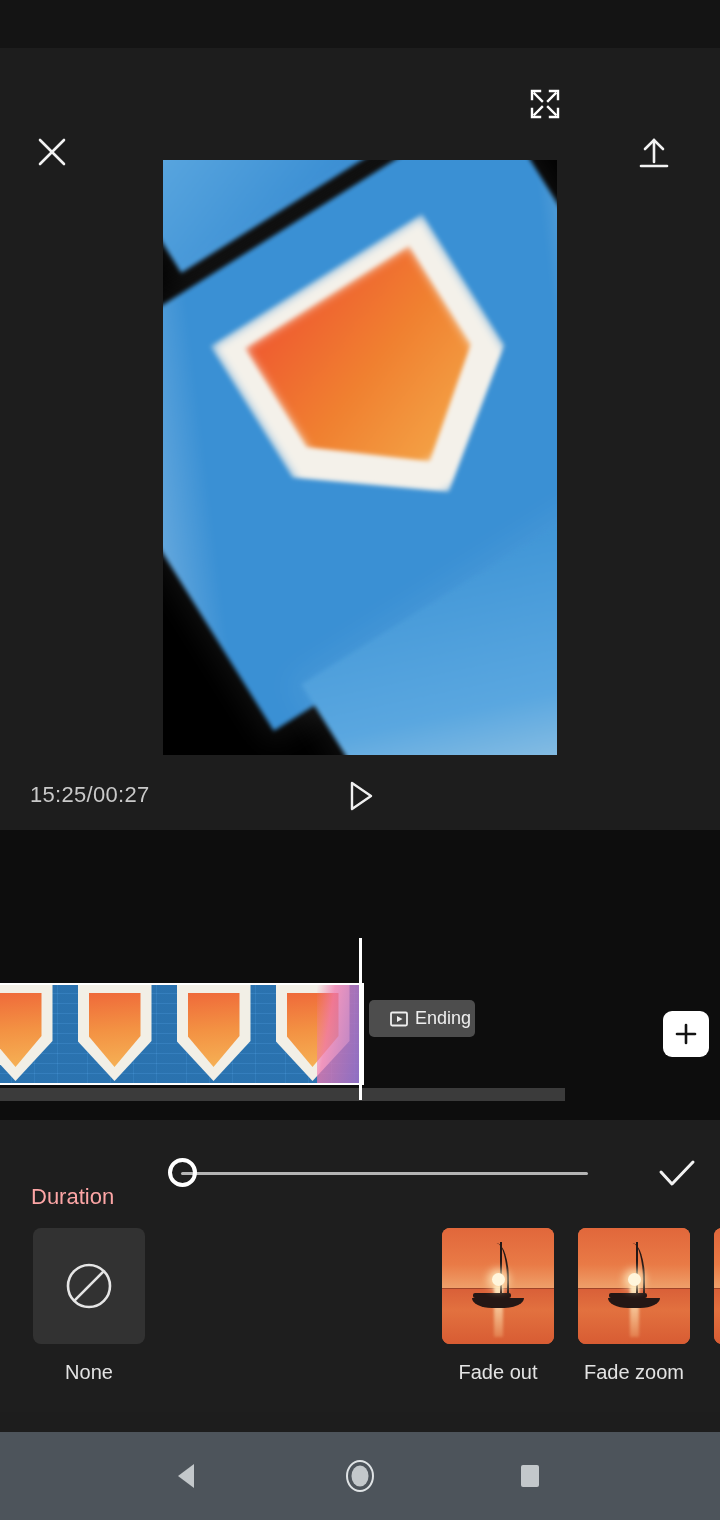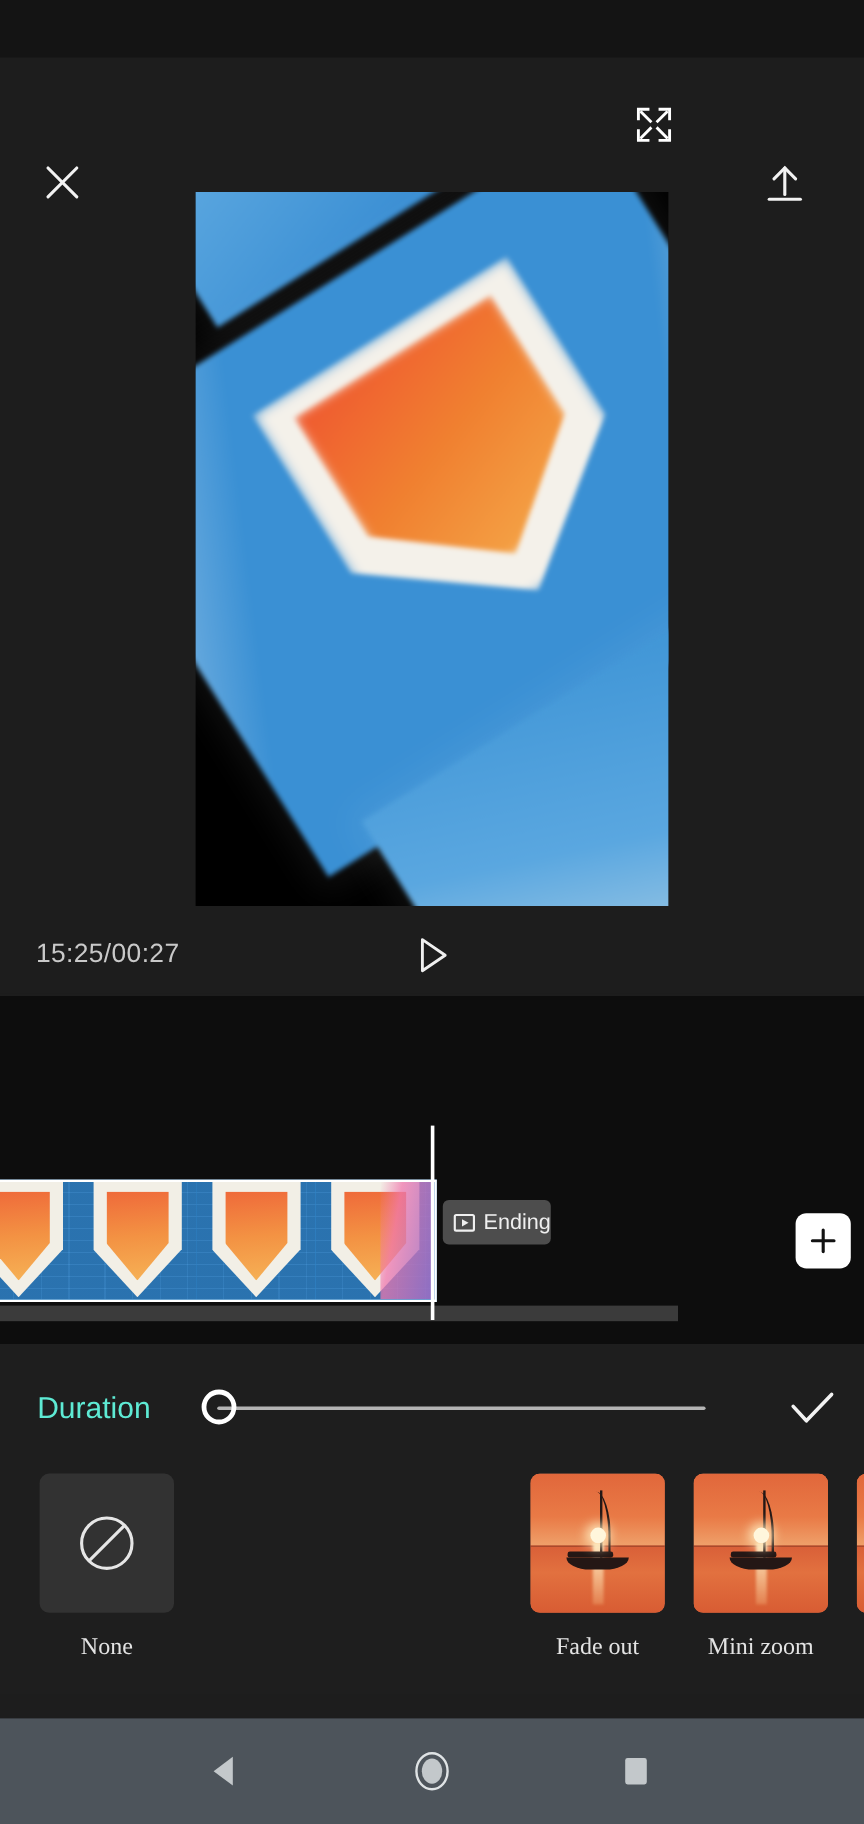--- a/index.html
+++ b/index.html
@@ -97,45 +97,45 @@
     position:absolute; inset:0;
     background:
       repeating-linear-gradient(0deg, rgba(0,0,0,0.06) 0 9px, rgba(255,255,255,0.04) 9px 10px),
       repeating-linear-gradient(90deg, rgba(0,0,0,0.05) 0 22px, rgba(255,255,255,0.03) 22px 23px);
   }
   .frame.last .tint{
     position:absolute; left:55%; top:0; right:0; bottom:0;
     background:linear-gradient(100deg, rgba(236,115,170,0.0) 0%, rgba(240,120,175,0.75) 30%, rgba(150,110,200,0.88) 100%);
   }
   .ending-badge{
-    position:absolute; left:369px; top:1000px; width:90px; height:37px;
+    position:absolute; left:369px; top:1000px; width:106px; height:37px;
     background:rgba(82,82,82,0.92); border-radius:5px;
-    display:flex; align-items:center; gap:6px; padding-left:8px; z-index:5;
+    display:flex; align-items:center; gap:6px; padding-left:20px; z-index:5;
   }
   .ending-badge .lbl{ font-size:18px; color:#efefef; }
   .playhead{ position:absolute; left:359px; top:938px; width:3px; height:162px; background:#ffffff; z-index:7;}
   .add-btn{
     position:absolute; left:663px; top:1011px; width:46px; height:46px;
     background:#ffffff; border-radius:9px; display:flex; align-items:center; justify-content:center; z-index:6;
   }
   .tl-scroll{ position:absolute; left:0; top:1088px; width:565px; height:13px; background:#3b3b3b; z-index:5;}
 
   
   .panel{ position:absolute; left:0; top:1120px; width:720px; height:292px; background:#1e1e1e; }
-  .dur-label{ position:absolute; left:31px; top:1160px; font-size:25px; color:#5eead4; }
+  .dur-label{ position:absolute; left:31px; top:1184px; font-size:22px; color:#fca5a5; }
   .slider{ position:absolute; left:168px; top:1170px; width:420px; height:6px; }
   .slider .track{ position:absolute; left:13px; top:2px; width:407px; height:3px; background:#b4b4b4; border-radius:2px;}
   .slider .thumb{
     position:absolute; left:0px; top:-12px; width:29px; height:29px; border-radius:50%;
     border:4px solid #ffffff; background:transparent; box-sizing:border-box;
   }
   .confirm-btn{ position:absolute; left:650px; top:1150px; width:54px; height:48px; display:flex; align-items:center; justify-content:center; }
 
   .fx-strip{ position:absolute; left:0; top:1228px; width:720px; height:165px; }
-  .fx-item{ position:absolute; top:0; width:112px;font-family:Liberation Serif, serif; }
+  .fx-item{ position:absolute; top:0; width:112px; }
   .fx-tile{
     position:relative; width:112px; height:116px; border-radius:8px; overflow:hidden;
     background:#323232;
   }
   .fx-item.selected .fx-tile{ box-shadow:0 0 0 3px #57c8b4; }
   .fx-label{ margin-top:17px; width:112px; text-align:center; font-size:20px; color:#e3e3e3; white-space:nowrap;}
   .fx-label.wide{ width:160px; margin-left:-24px; }
   .none-ico{ position:absolute; left:50%; top:50%; transform:translate(-50%,-50%); }
 
   
@@ -315,21 +315,21 @@
             <div class="sea"></div>
             <div class="horizon"></div>
             <div class="glint"></div>
             <div class="sail"></div>
             <div class="mast"></div>
             <div class="deck"></div>
             <div class="hull"></div>
             <div class="sun"></div>
           </div>
         </div>
-        <div class="fx-label wide">Mini zoom</div>
+        <div class="fx-label wide">Fade zoom</div>
       </div>
       <div class="fx-item" style="left: 714px;">
         <div class="fx-tile">
           <div class="sunset">
             <div class="sky"></div>
             <div class="sea"></div>
             <div class="horizon"></div>
           </div>
         </div>
       </div>

